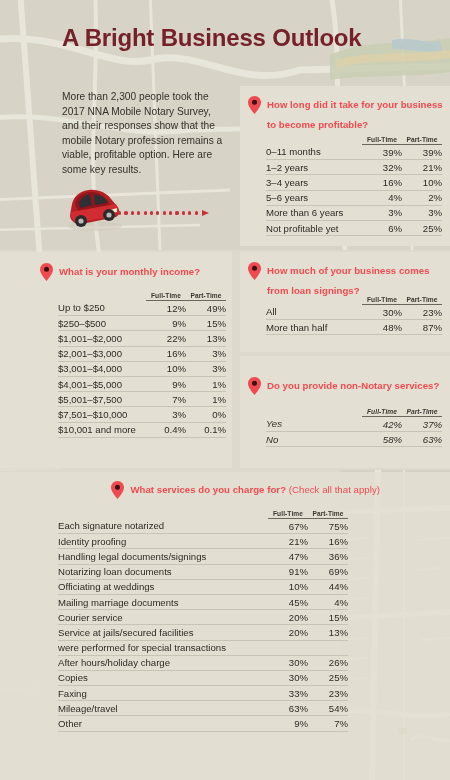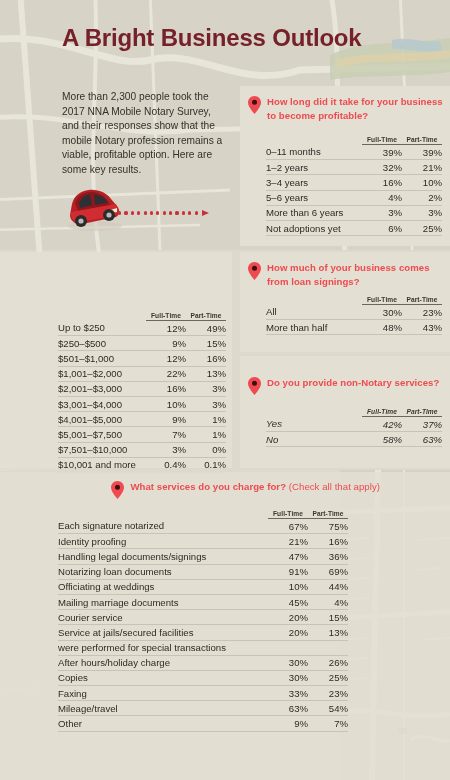--- a/index.html
+++ b/index.html
@@ -35,21 +35,21 @@
   .dots i{display:block;width:3.2px;height:3.2px;border-radius:50%;background:#c8313c;}
   .arrowhead{
     width:0;height:0;margin-left:1px;
     border-top:3.6px solid transparent;border-bottom:3.6px solid transparent;
     border-left:7px solid #c8313c;
   }
   
   .qhead{position:absolute;display:flex;align-items:flex-start;gap:6px;}
   .pin{flex:0 0 auto;width:13px;height:18px;margin-top:1px;}
   .qtext{
-    font-size:9.6px;font-weight:bold;color:#ef4a50;line-height:14px;
+    font-size:9.6px;font-weight:bold;color:#ef4a50;line-height:20px;
     letter-spacing:0.05px;
   }
   .qtext .sub{font-weight:normal;color:#ef4a50;}
   
   table.dt{position:absolute;border-collapse:collapse;}
   table.dt th{
     font-size:6.6px;font-weight:bold;color:#3b352f;
     padding:0 0 1px 0;text-align:center;
     border-bottom:1px solid #6d665d;letter-spacing:0.1px;
   }
@@ -204,53 +204,55 @@
           <td class="lbl">5–6 years</td>
           <td class="num">4%</td>
           <td class="num">2%</td>
         </tr>
         <tr>
           <td class="lbl">More than 6 years</td>
           <td class="num">3%</td>
           <td class="num">3%</td>
         </tr>
         <tr>
-          <td class="lbl">Not adoptions yet</td>
+          <td class="lbl">Not profitable yet</td>
           <td class="num">6%</td>
           <td class="num">25%</td>
         </tr>
       </tbody>
   </table>
 
   <div class="panel" style="left:0;top:252px;width:232px;height:216px;"></div>
-  <table class="dt" style="left:58px;top:312px;width:168px;">
+  <div class="qhead" style="left:40px;top:262px;width:190px;">
+    <svg class="pin" viewBox="0 0 13 18">
+      <path d="M6.5,0 C10.1,0 13,2.9 13,6.5 C13,11 6.5,18 6.5,18 C6.5,18 0,11 0,6.5 C0,2.9 2.9,0 6.5,0 Z" fill="#ef4a50"></path>
+      <circle cx="6.5" cy="6.3" r="2.5" fill="#3a1012"></circle>
+    </svg>
+    <span class="qtext">What is your monthly income?</span>
+  </div>
+  <table class="dt" style="left:58px;top:292px;width:168px;">
     <thead>
         <tr>
       <th class="lbl" style="width:88px"></th>
       <th style="width:40px">Full-Time</th>
       <th style="width:40px">Part-Time</th>
     </tr>
       </thead>
     <tbody>
         <tr>
           <td class="lbl">Up to $250</td>
           <td class="num">12%</td>
           <td class="num">49%</td>
         </tr>
         <tr>
           <td class="lbl">$250–$500</td>
           <td class="num">9%</td>
           <td class="num">15%</td>
         </tr>
         <tr>
-          <td class="lbl">$501–$1,000</td>
-          <td class="num">12%</td>
-          <td class="num">16%</td>
-        </tr>
-        <tr>
           <td class="lbl">$1,001–$2,000</td>
           <td class="num">22%</td>
           <td class="num">13%</td>
         </tr>
         <tr>
           <td class="lbl">$2,001–$3,000</td>
           <td class="num">16%</td>
           <td class="num">3%</td>
         </tr>
         <tr>
@@ -299,21 +301,21 @@
       </thead>
     <tbody>
         <tr>
           <td class="lbl">All</td>
           <td class="num">30%</td>
           <td class="num">23%</td>
         </tr>
         <tr>
           <td class="lbl">More than half</td>
           <td class="num">48%</td>
-          <td class="num">43%</td>
+          <td class="num">87%</td>
         </tr>
       </tbody>
   </table>
 
   <div class="panel" style="left:240px;top:356px;width:210px;height:112px;"></div>
   <div class="qhead" style="left:248px;top:376px;width:196px;">
     <svg class="pin" viewBox="0 0 13 18">
       <path d="M6.5,0 C10.1,0 13,2.9 13,6.5 C13,11 6.5,18 6.5,18 C6.5,18 0,11 0,6.5 C0,2.9 2.9,0 6.5,0 Z" fill="#ef4a50"></path>
       <circle cx="6.5" cy="6.3" r="2.5" fill="#3a1012"></circle>
     </svg>

